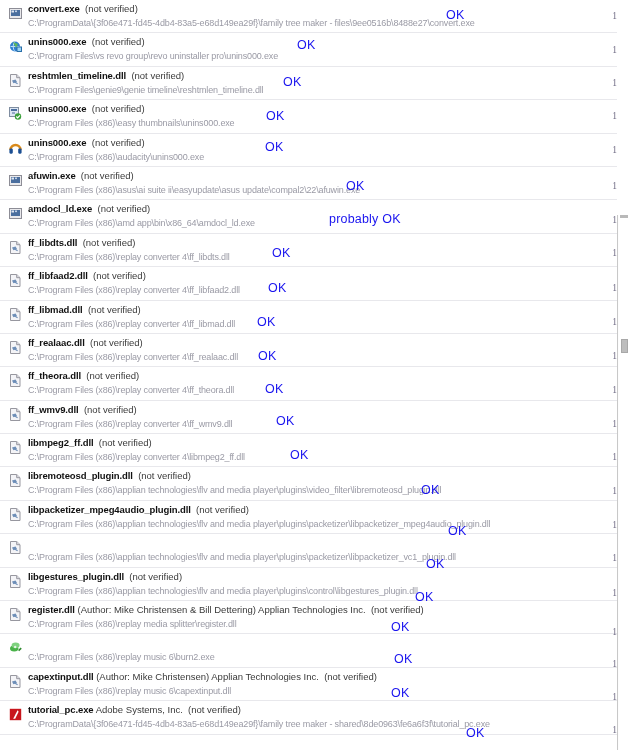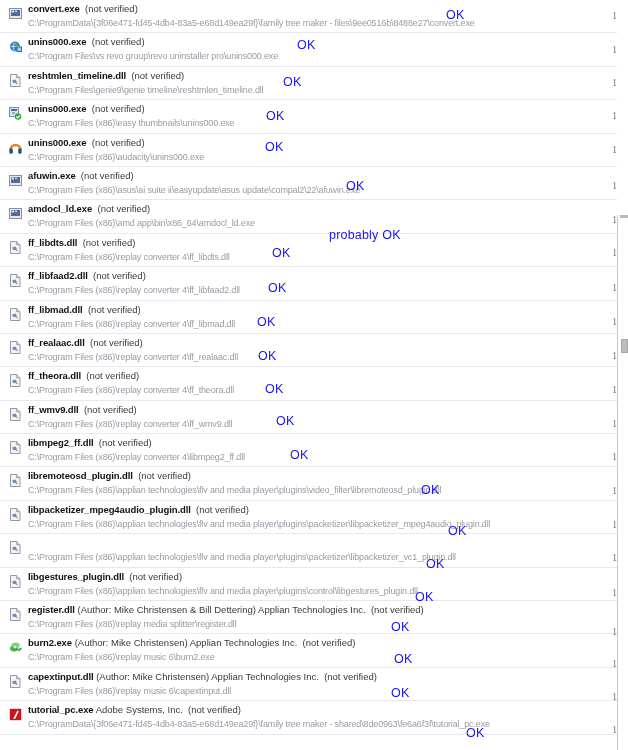--- a/index.html
+++ b/index.html
@@ -364,21 +364,20 @@
     </div>
     <div class="row">
       <span class="icon">
         <svg width="13" height="13" viewBox="0 0 13 13">
           <path d="M1 7.5 a4.2 3 0 0 1 8.4 0 a4.2 3 0 0 1 -8.4 0" fill="#49b249"></path>
           <path d="M2.6 4.2 a4 2.8 0 0 1 8 0 a4 2.8 0 0 1 -8 0" fill="#7fd17f"></path>
           <circle cx="6.2" cy="6" r="1.2" fill="#e8f7e8"></circle>
           <path d="M9.6 9.6 l2.6 -2.4" stroke="#2f8a2f" stroke-width="1.6"></path>
         </svg>
       </span>
-      <div class="titleline"><span class="fname">burn2.exe</span> <span class="meta">(Author: Mike Christensen) Applian Technologies Inc.</span>&nbsp;&nbsp;<span class="verif">(not verified)</span></div>
       <div class="pathline">C:\Program Files (x86)\replay music 6\burn2.exe</div>
     </div>
     <div class="row">
       <span class="icon">
         <svg width="13" height="13" viewBox="0 0 13 13">
           <path d="M1.5 0.5 h6.2 l3.3 3.2 v8.8 h-9.5 z" fill="#f4f4f7" stroke="#97979f"></path>
           <path d="M7.7 0.5 v3.2 h3.3" fill="#dddde3" stroke="#97979f"></path>
           <path d="M3 6.6 l3.6 -1.2 1.4 2.6 -3.6 1.3 z" fill="#6e8fb8"></path>
           <path d="M5.6 8 l3 1.8" stroke="#6e8fb8" stroke-width="1.1"></path>
         </svg>
@@ -410,21 +409,21 @@
 <div class="okmark" style="left: 297px; top: 38px;">OK</div>
 <div class="count" style="top: 45px; right: 11px;">1</div>
 <div class="okmark" style="left: 283px; top: 75px;">OK</div>
 <div class="count" style="top: 78px; right: 11px;">1</div>
 <div class="okmark" style="left: 266px; top: 109px;">OK</div>
 <div class="count" style="top: 111px; right: 11px;">1</div>
 <div class="okmark" style="left: 265px; top: 140px;">OK</div>
 <div class="count" style="top: 145px; right: 11px;">1</div>
 <div class="okmark" style="left: 346px; top: 179px;">OK</div>
 <div class="count" style="top: 181px; right: 11px;">1</div>
-<div class="okmark" style="left: 281px; top: 228px; padding-left: 48px;">probably OK</div>
+<div class="okmark" style="left: 281px; top: 212px; padding-left: 48px;">probably OK</div>
 <div class="count" style="top: 215px; right: 11px;">1</div>
 <div class="okmark" style="left: 272px; top: 246px;">OK</div>
 <div class="count" style="top: 248px; right: 11px;">1</div>
 <div class="okmark" style="left: 268px; top: 281px;">OK</div>
 <div class="count" style="top: 283px; right: 11px;">1</div>
 <div class="okmark" style="left: 257px; top: 315px;">OK</div>
 <div class="count" style="top: 317px; right: 11px;">1</div>
 <div class="okmark" style="left: 258px; top: 349px;">OK</div>
 <div class="count" style="top: 351px; right: 11px;">1</div>
 <div class="okmark" style="left: 265px; top: 382px;">OK</div>

